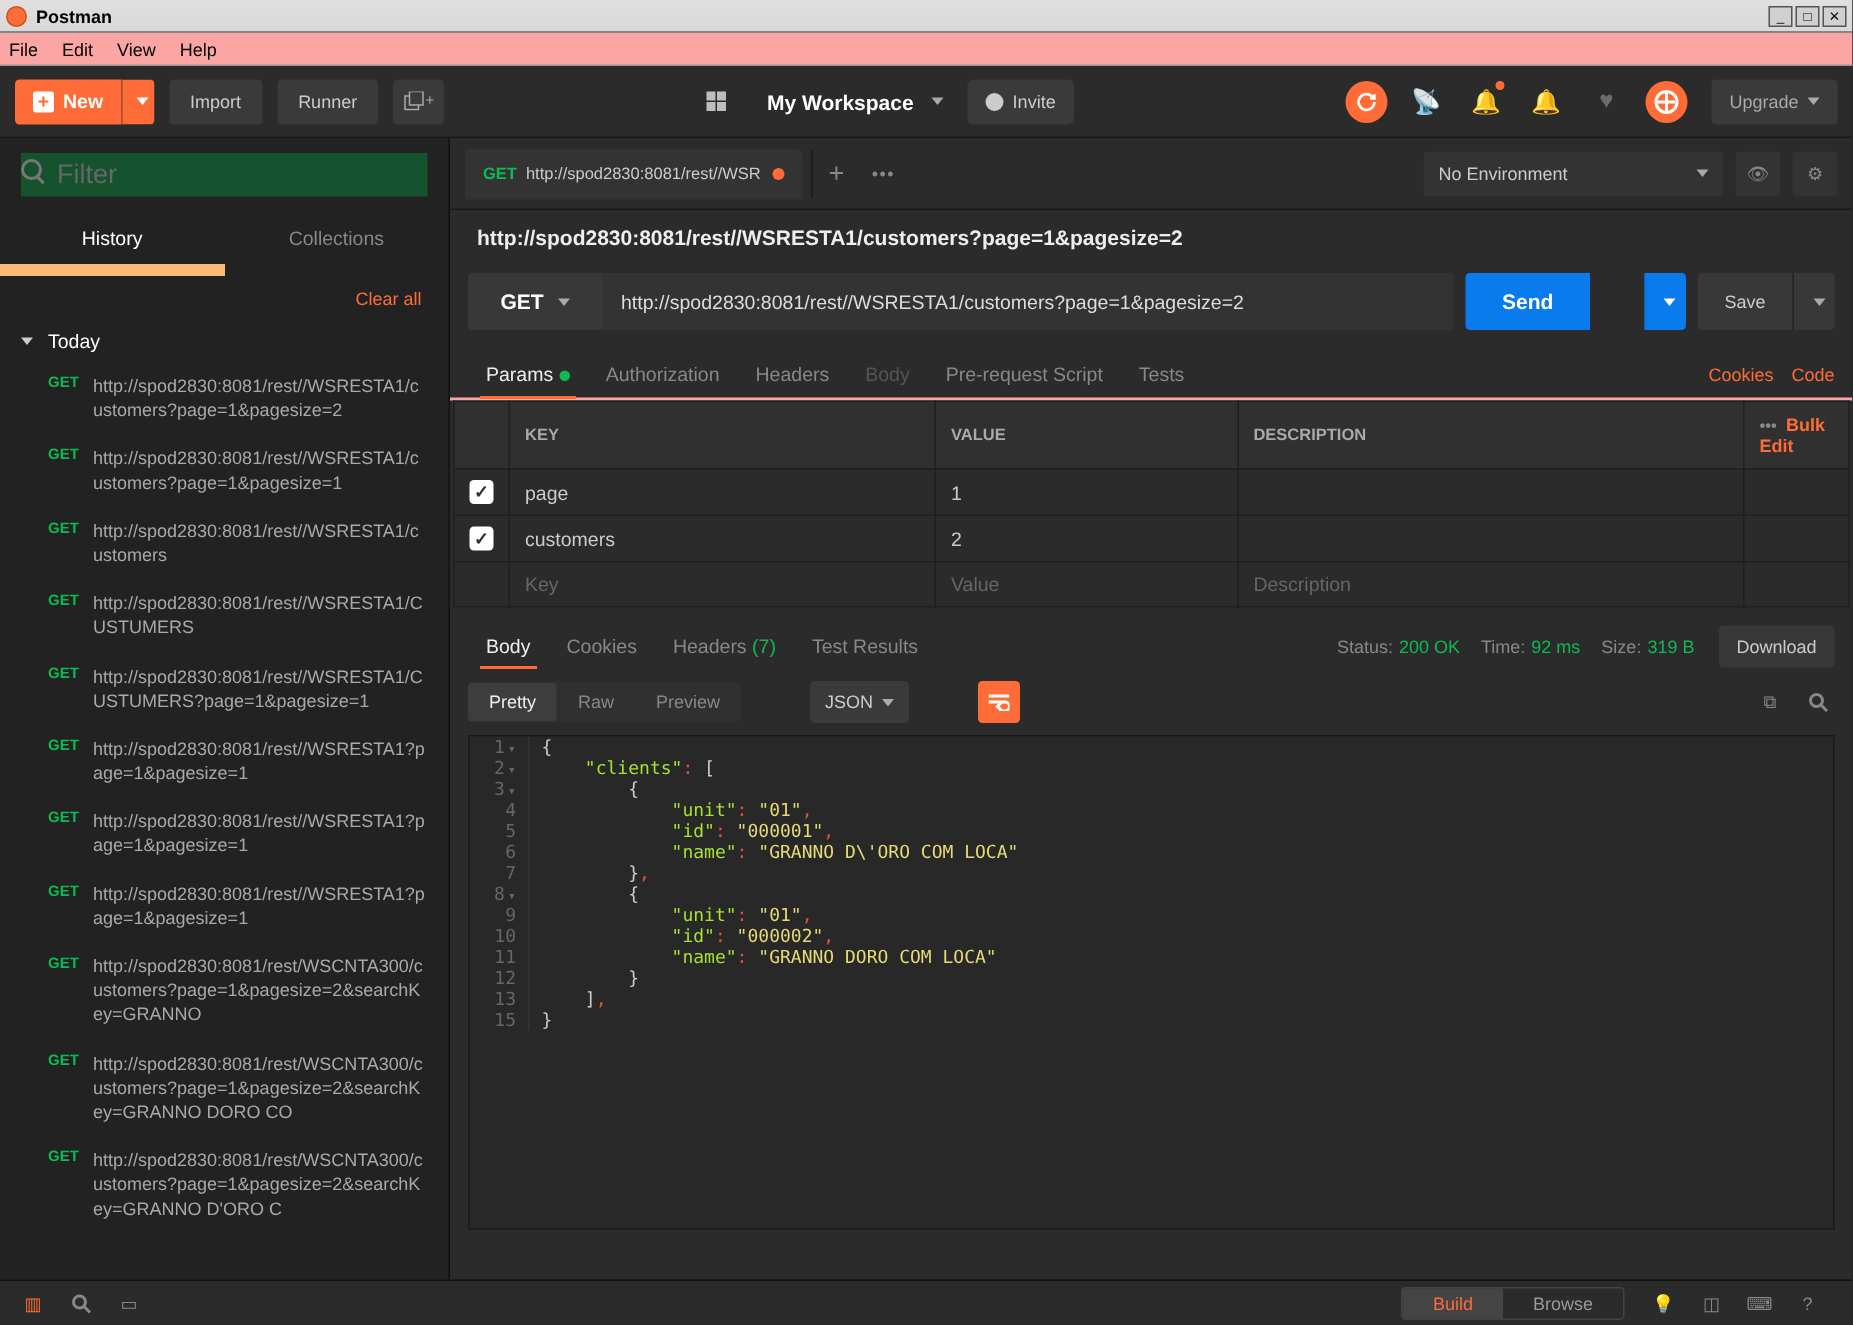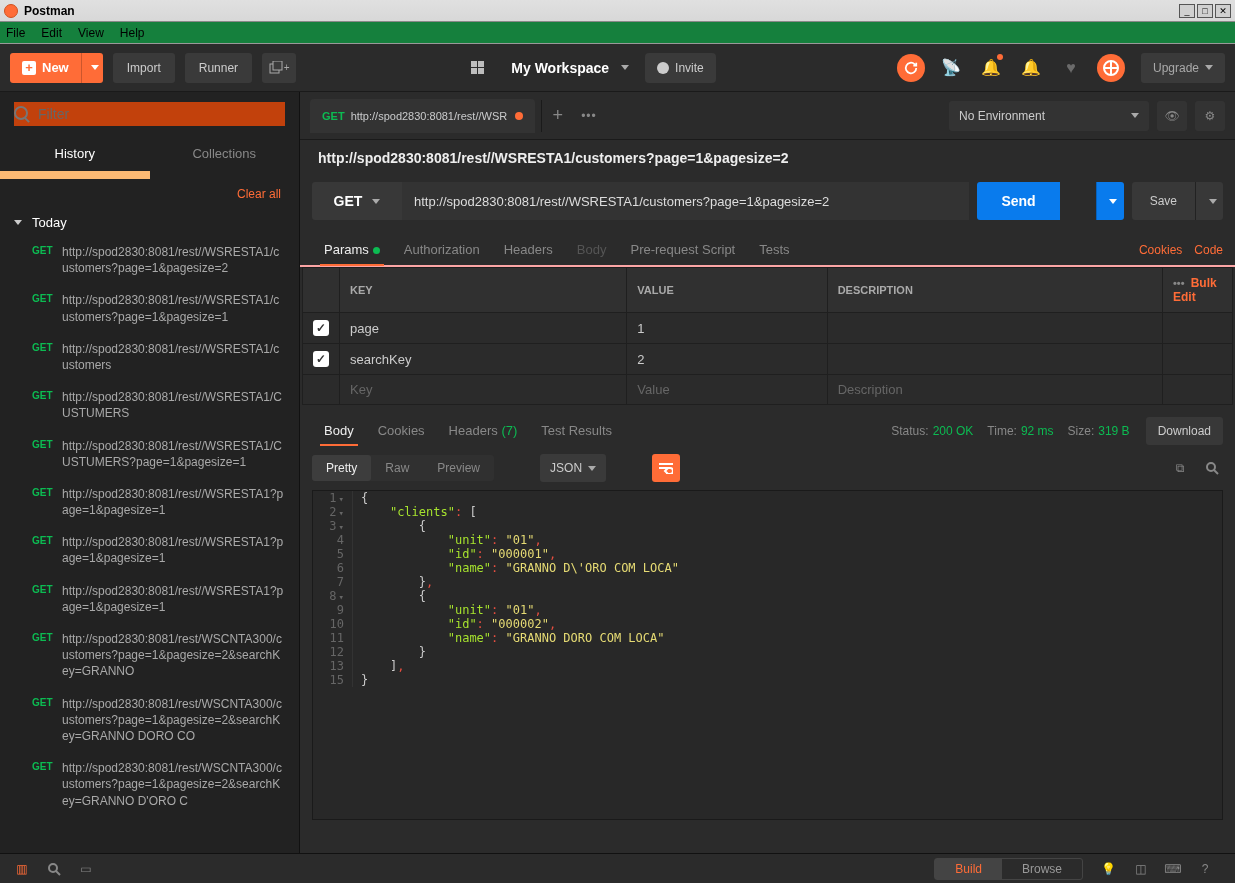--- a/index.html
+++ b/index.html
@@ -5,21 +5,21 @@
   * { box-sizing: border-box; margin: 0; padding: 0; }
   body { font-family: -apple-system, "Segoe UI", Arial, sans-serif; font-size: 12px; color: #cacbcc; background: #282828; width: 1235px; height: 883px; overflow: hidden; display: flex; flex-direction: column; }
   
   
   .titlebar { height: 22px; background: linear-gradient(#e0e0e0,#d8d8d8); display: flex; align-items: center; padding: 0 4px; color: #000; border-bottom: 1px solid #888; }
   .titlebar-icon { width: 14px; height: 14px; border-radius: 50%; background: #ff6c37; border: 1px solid #d0521f; margin-right: 6px; }
   .titlebar-title { font-weight: bold; font-size: 12px; flex: 1; }
   .winbtn { width: 16px; height: 14px; border: 1px solid #555; margin-left: 2px; font-size: 9px; display: flex; align-items: center; justify-content: center; background: #d0d0d0; }
   
   
-  .menubar { height: 22px; background: #15803d; display: flex; align-items: center; padding: 0 6px; color: #000; border-bottom: 1px solid #999; }
+  .menubar { height: 22px; background: #fca5a5; display: flex; align-items: center; padding: 0 6px; color: #000; border-bottom: 1px solid #999; }
   .menubar span { margin-right: 16px; font-size: 12px; }
   
   
   .topbar { height: 48px; background: #2b2b2b; display: flex; align-items: center; padding: 0 10px; border-bottom: 1px solid #1a1a1a; }
   .new-group { display: flex; }
   .btn-new { background: #ff6c37; color: #fff; height: 30px; display: flex; align-items: center; padding: 0 12px; border-radius: 3px 0 0 3px; font-size: 13px; font-weight: 600; }
   .btn-new .plus { display:inline-block; width:14px;height:14px;background:#fff;color:#ff6c37;border-radius:2px;margin-right:6px;font-weight:bold;text-align:center;line-height:14px; }
   .btn-new-drop { background: #ff6c37; width: 22px; height: 30px; border-left: 1px solid rgba(0,0,0,.2); border-radius: 0 3px 3px 0; display:flex;align-items:center;justify-content:center; }
   .btn-gray { background: #3a3a3a; color: #ccc; height: 30px; padding: 0 14px; border-radius: 3px; margin-left: 10px; display:flex;align-items:center; font-size: 12px; }
   .btn-gray.square { width: 34px; padding: 0; justify-content:center; }
@@ -40,21 +40,21 @@
   .avatar-inner::after { width:12px; height:2px; left:0; top:5px; }
   .ic-gray { color:#6b6b6b; font-size:16px; }
   .upgrade-btn { background:#3a3a3a; color:#a9a9a9; height:30px; padding:0 12px; border-radius:3px; margin-left:10px; display:flex;align-items:center; }
   
   
   .main { flex:1; display:flex; min-height:0; }
   
   
   .sidebar { width:300px; background:#222; border-right:1px solid #111; display:flex; flex-direction:column; }
   .filter-row { padding:10px 14px; }
-  .filter-input { width:100%; background:#c2410c; border:none; color:#ccc; font-size:14px; padding:4px 0 4px 24px; }
+  .filter-input { width:100%; background:#14532d; border:none; color:#ccc; font-size:18px; padding:4px 0 4px 24px; }
   .filter-wrap { position:relative; }
   .filter-wrap .mag { position:absolute; left:0; top:4px; width:14px;height:14px;border:2px solid #777;border-radius:50%; }
   .filter-wrap .mag::after { content:""; position:absolute; width:6px; height:2px; background:#777; transform:rotate(45deg); bottom:-3px; right:-4px; }
   .sidebar-tabs { display:flex; }
   .sidebar-tab { flex:1; text-align:center; padding:10px 0; color:#888; font-size:13px; }
   .sidebar-tab.active { color:#ffffff; border-bottom:8px solid #fdba74; }
   .clearall { text-align:right; padding:8px 18px; color:#ff6c37; font-size:12px; }
   .history-section { padding:6px 14px; display:flex; align-items:center; color:#fff; font-size:13px; }
   .tri { display:inline-block; width:0;height:0;border-left:4px solid transparent;border-right:4px solid transparent;border-top:5px solid #ccc; margin-right:10px; }
   .history-list { overflow-y:auto; flex:1; }
@@ -356,21 +356,21 @@
             </td>
             <td>page</td>
             <td>1</td>
             <td></td>
             <td></td>
           </tr>
           <tr>
             <td>
               <div class="chk">✓</div>
             </td>
-            <td>searchKey</td>
+            <td>customers</td>
             <td>2</td>
             <td></td>
             <td></td>
           </tr>
           <tr>
             <td></td>
             <td style="color:#666">Key</td>
             <td style="color:#666">Value</td>
             <td style="color:#666">Description</td>
             <td></td>

